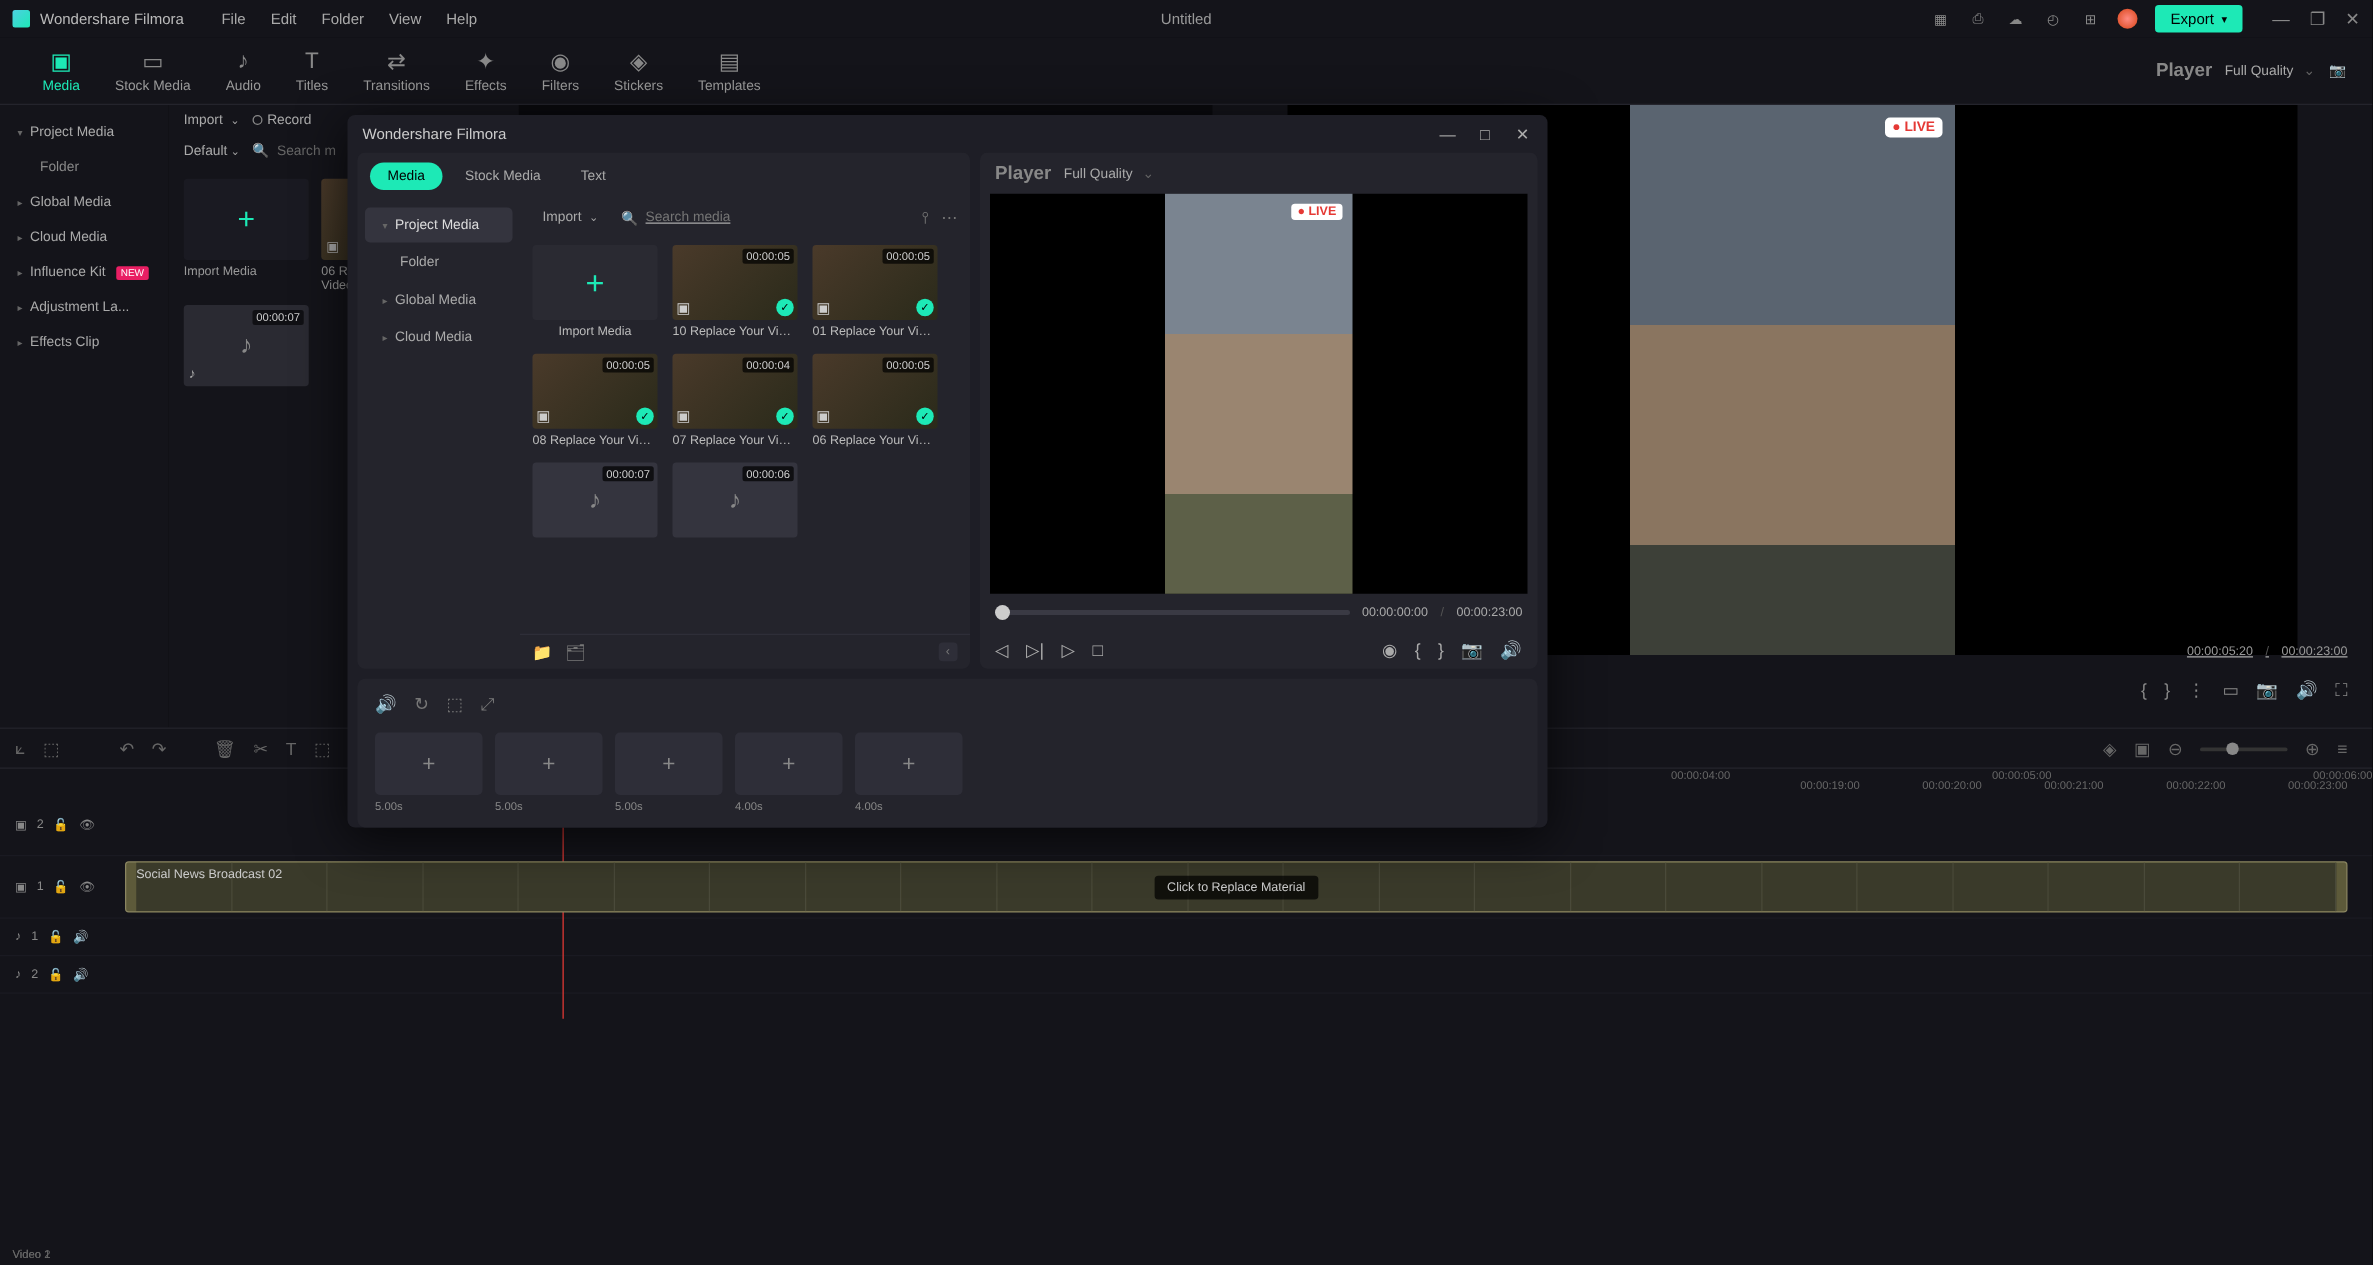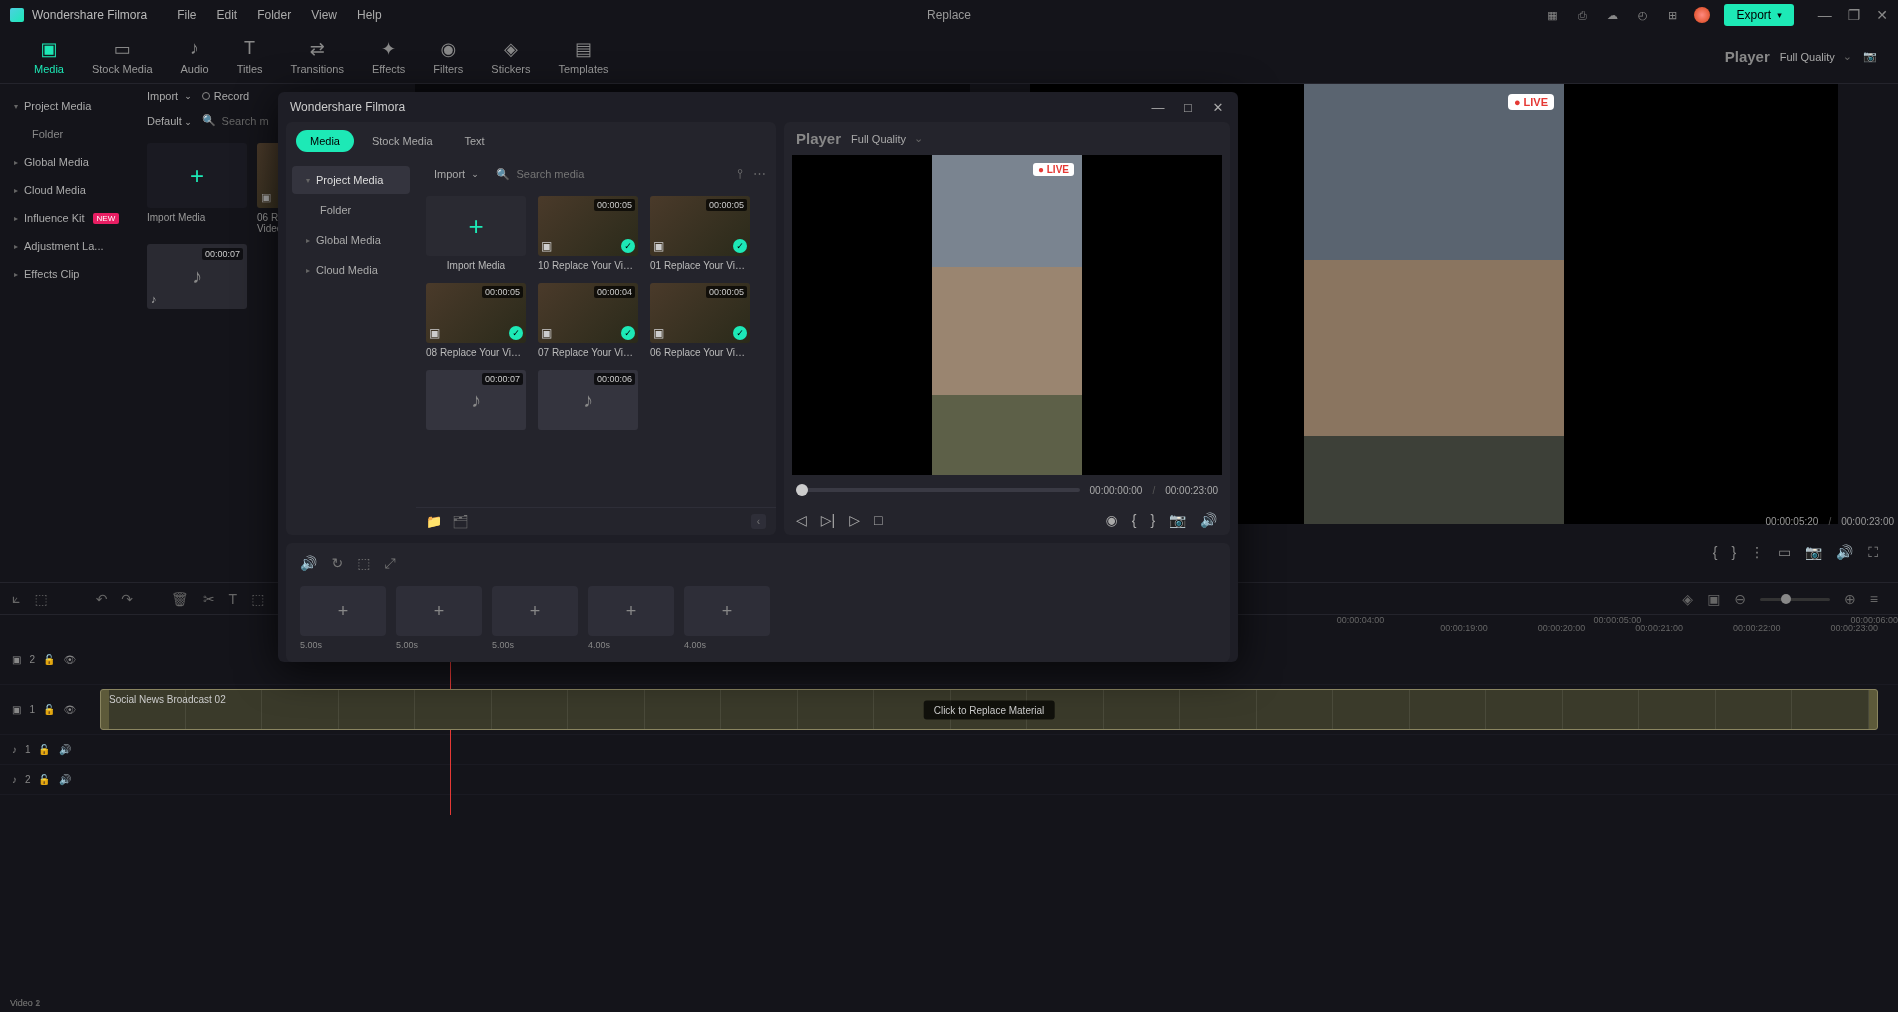--- a/index.html
+++ b/index.html
@@ -114,21 +114,21 @@
 .modal-tree-item { padding: 8px 14px; font-size: 11px; color: #aaa; cursor: pointer; display: flex; align-items: center; gap: 6px; border-radius: 4px; margin: 2px 6px; }
 .modal-tree-item.active { background: #34343e; color: #ddd; }
 .modal-tree-item.indent { padding-left: 28px; }
 .modal-tree-item .arrow { font-size: 8px; color: #666; }
 
 .modal-media-area { flex: 1; display: flex; flex-direction: column; }
 .modal-media-header { display: flex; align-items: center; padding: 4px 10px; gap: 10px; }
 .modal-import-btn { color: #aaa; font-size: 11px; display: flex; align-items: center; gap: 6px; cursor: pointer; padding: 4px 8px; border-radius: 3px; }
 .modal-import-btn::after { content: '⌄'; font-size: 9px; }
 .modal-search { flex: 1; display: flex; align-items: center; gap: 6px; color: #666; }
-.modal-search input { background: transparent; border: none; color: #aaa; font-size: 11px; outline: none; flex: 1; }
+.modal-search input { background: transparent; border: none; color: #aaa; font-size: 11px; outline: none; flex: 1; text-decoration: underline; }
 .modal-filter-icons { display: flex; gap: 10px; }
 
 .modal-thumbs { flex: 1; padding: 8px 10px; display: flex; flex-wrap: wrap; gap: 12px; align-content: flex-start; overflow-y: auto; }
 .modal-thumbs::-webkit-scrollbar { width: 8px; }
 .modal-thumbs::-webkit-scrollbar-thumb { background: #3a3a44; border-radius: 4px; }
 .modal-thumb { width: 100px; }
 .modal-thumb-img { width: 100px; height: 60px; background: #34343e; border-radius: 3px; position: relative; display: flex; align-items: center; justify-content: center; overflow: hidden; }
 .modal-thumb-img.import { background: #2a2a32; }
 .modal-plus { font-size: 26px; color: #1de9b6; font-weight: 300; }
 .modal-thumb-duration { position: absolute; top: 3px; right: 3px; background: rgba(0,0,0,0.7); color: #ccc; font-size: 9px; padding: 1px 3px; border-radius: 2px; }
@@ -184,21 +184,21 @@
 <div class="titlebar">
   <div class="titlebar-logo"></div>
   <div class="titlebar-title">Wondershare Filmora</div>
   <div class="menu-items">
     <span class="menu-item">File</span>
     <span class="menu-item">Edit</span>
     <span class="menu-item">Folder</span>
     <span class="menu-item">View</span>
     <span class="menu-item">Help</span>
   </div>
-  <div class="titlebar-center">Replace</div>
+  <div class="titlebar-center">Untitled</div>
   <div class="titlebar-right">
     <span class="titlebar-icon">▦</span>
     <span class="titlebar-icon">⎙</span>
     <span class="titlebar-icon">☁</span>
     <span class="titlebar-icon">◴</span>
     <span class="titlebar-icon">⊞</span>
     <span class="user-dot"></span>
     <span class="export-btn">
         <span>Export</span>
       </span>
@@ -330,21 +330,21 @@
 </div>
 
 <div class="bg-preview">
   <div class="bg-preview-canvas">
     <div class="bg-preview-image">
       <div class="live-badge">LIVE</div>
     </div>
   </div>
 </div>
 
-<div style="position:absolute; right:4px; top:516px; display:flex; align-items:center; gap:10px;">
+<div style="position:absolute; right:20px; top:516px; display:flex; align-items:center; gap:10px;text-decoration:underline;">
   <span class="bg-time">00:00:05:20</span>
   <span class="bg-time" style="color:#555">/</span>
   <span class="bg-time">00:00:23:00</span>
 </div>
 <div style="position:absolute; right:20px; top:544px; display:flex; gap:14px;">
   <span class="bg-player-btn">{</span>
   <span class="bg-player-btn">}</span>
   <span class="bg-player-btn">⋮</span>
   <span class="bg-player-btn">▭</span>
   <span class="bg-player-btn">📷</span>

